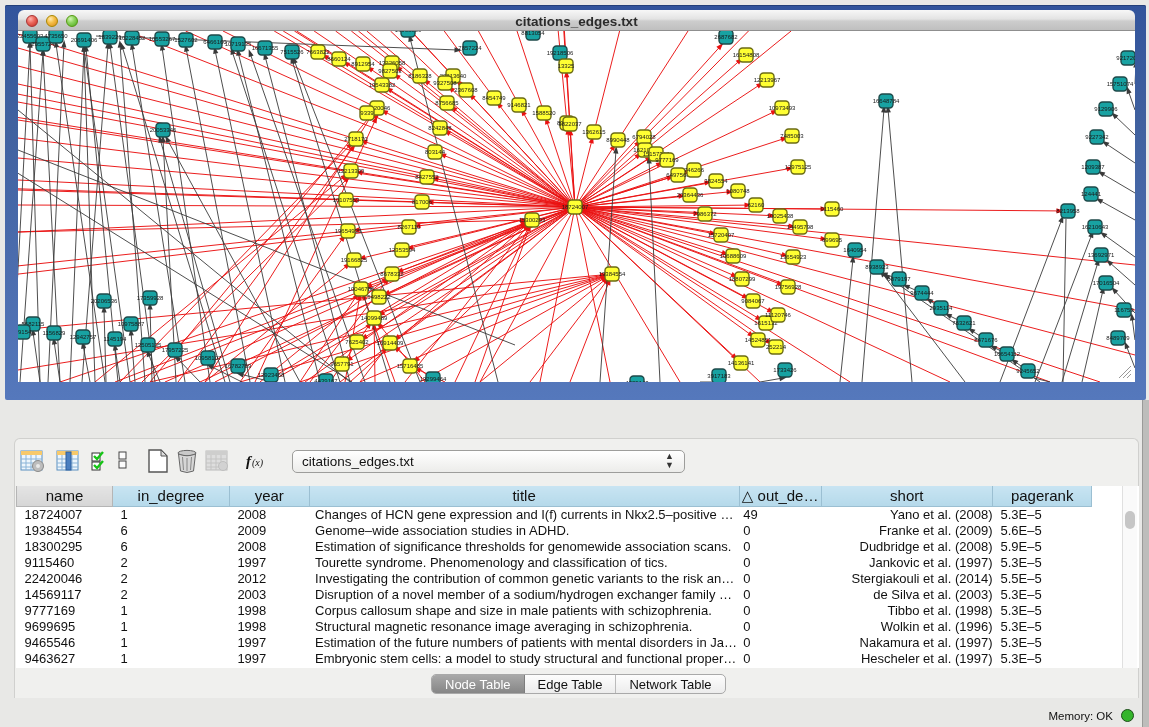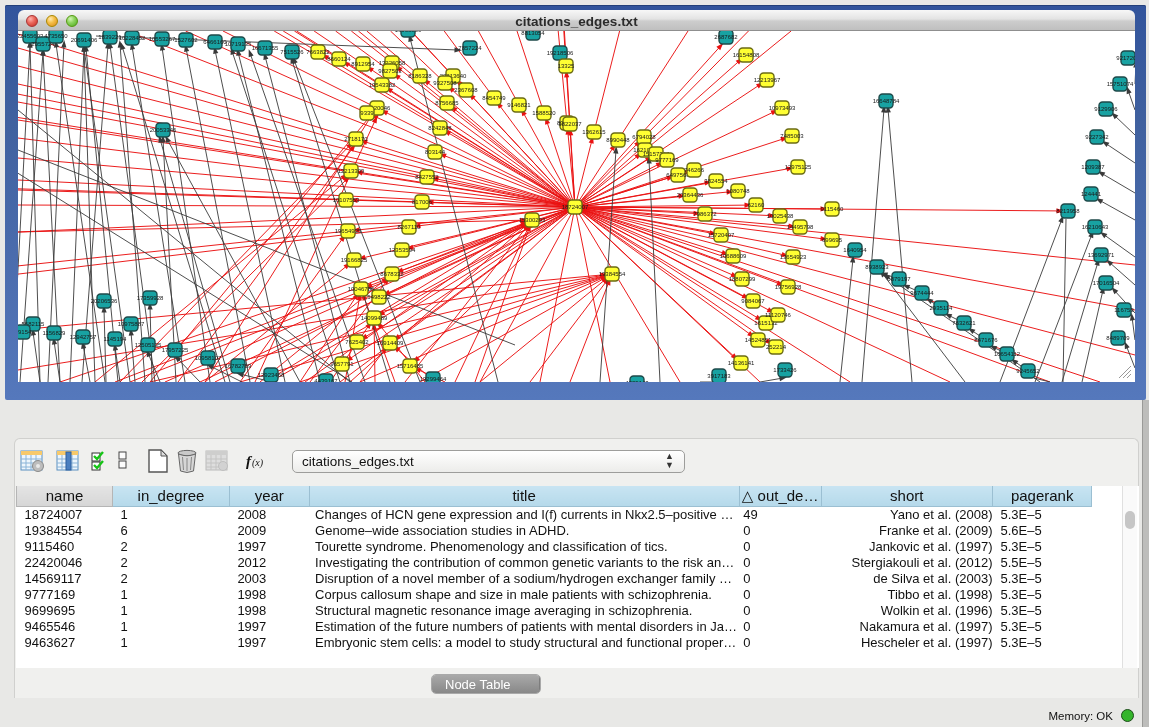--- a/index.html
+++ b/index.html
@@ -44,21 +44,21 @@
 td.c3 {padding-left:6px;text-overflow:ellipsis;}
 td.c4 {padding-left:4px;margin-top:21px;}
 td.c5 {text-align:right;}
 td.c6 {padding-left:8px;}
 .c0 {width:88px;} .c1 {width:107px;margin-top:48px;} .c2 {width:73px;margin-left:20px;} .c3 {width:394px;}
 .c4 {width:75px;} .c5 {width:157px;} .c6 {width:91px;} .c7 {width:23px;}
 #vscroll {position:absolute;right:1px;top:47px;width:15px;height:182px;background:#fafafa;border-left:1px solid #e0e0e0;}
 #vthumb {position:absolute;left:2px;top:25px;width:10px;height:18px;border-radius:5px;background:#c6c6c6;}
 #tabs {position:absolute;left:431px;top:274px;height:20px;display:flex;
   border:1px solid #a9a9a9;border-radius:5px;overflow:hidden;font-size:13px;
-  background:linear-gradient(#fdfdfd,#ececec);flex-direction:column;}
+  background:linear-gradient(#fdfdfd,#ececec);}
 #tabs div {padding:1px 13px 0;line-height:18px;color:#111;border-right:1px solid #bbb;}
 #tabs div.sel {background:linear-gradient(#a9a9a9,#868686);color:#fff;border-right:1px solid #7d7d7d;}
 #tabs div:last-child {border-right:none;}
 #memory {position:absolute;right:36px;top:310px;font-size:11.5px;color:#111;}
 #memdot {position:absolute;right:15px;top:309px;width:13px;height:13px;border-radius:50%;
   background:#35b52c;border:1.5px solid #1d4d1a;}
 #rightstrip {position:absolute;right:0;top:0px;width:7px;height:327px;background:#bdbdbb;border-left:1px solid #9a9a98;}
 </style></head><body>
 <div id="win">
   <div id="titlebar">
@@ -840,36 +840,46 @@
               <td class="c0">19384554</td>
               <td class="c1">6</td>
               <td class="c2">2009</td>
               <td class="c3">Genome–wide association studies in ADHD.</td>
               <td class="c4">0</td>
               <td class="c5">Franke et al. (2009)</td>
               <td class="c6">5.6E–5</td>
               <td class="c7"></td>
             </tr>
 <tr>
+              <td class="c0">18300295</td>
+              <td class="c1">6</td>
+              <td class="c2">2008</td>
+              <td class="c3">Estimation of significance thresholds for genomewide association scans.</td>
+              <td class="c4">0</td>
+              <td class="c5">Dudbridge et al. (2008)</td>
+              <td class="c6">5.9E–5</td>
+              <td class="c7"></td>
+            </tr>
+<tr>
               <td class="c0">9115460</td>
               <td class="c1">2</td>
               <td class="c2">1997</td>
               <td class="c3">Tourette syndrome. Phenomenology and classification of tics.</td>
               <td class="c4">0</td>
               <td class="c5">Jankovic et al. (1997)</td>
               <td class="c6">5.3E–5</td>
               <td class="c7"></td>
             </tr>
 <tr>
               <td class="c0">22420046</td>
               <td class="c1">2</td>
               <td class="c2">2012</td>
               <td class="c3">Investigating the contribution of common genetic variants to the risk and pathogenesis of ADHD</td>
               <td class="c4">0</td>
-              <td class="c5">Stergiakouli et al. (2012)</td>
+              <td class="c5">Stergiakouli et al. (2014)</td>
               <td class="c6">5.5E–5</td>
               <td class="c7"></td>
             </tr>
 <tr>
               <td class="c0">14569117</td>
               <td class="c1">2</td>
               <td class="c2">2003</td>
               <td class="c3">Disruption of a novel member of a sodium/hydrogen exchanger family and DOCK3 in two families</td>
               <td class="c4">0</td>
               <td class="c5">de Silva et al. (2003)</td>

